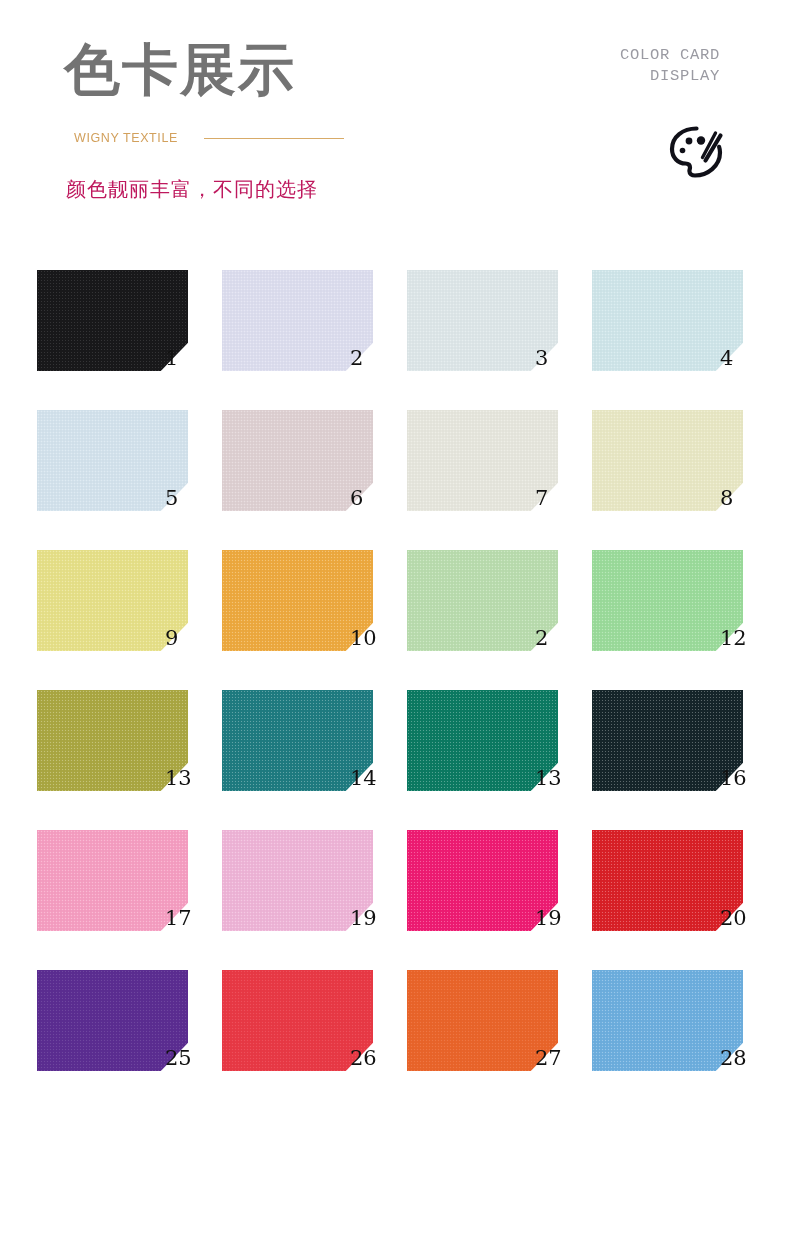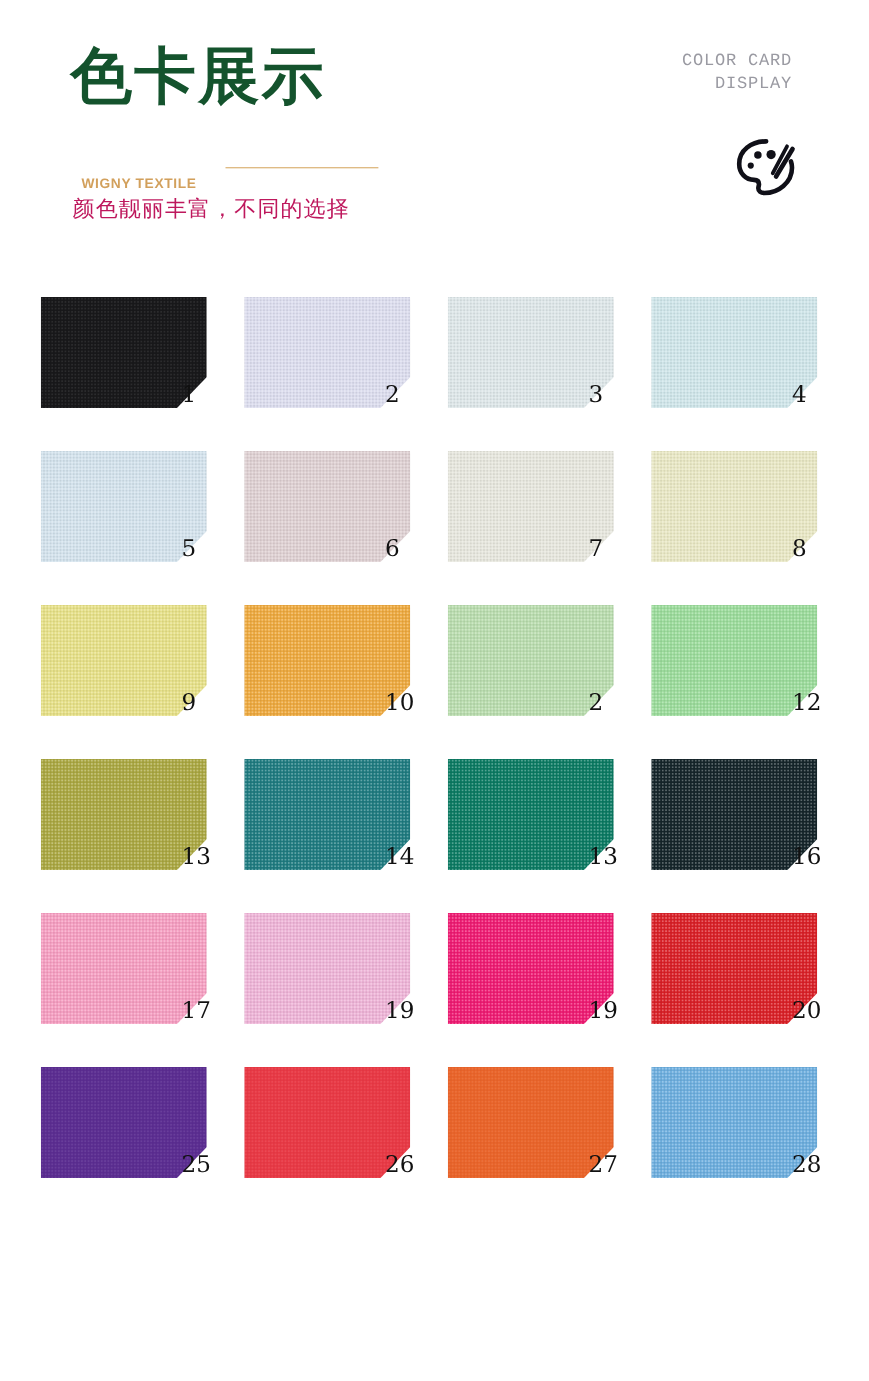--- a/index.html
+++ b/index.html
@@ -23,42 +23,41 @@
     box-sizing: border-box;
   }
 
   .title-cn {
     position: absolute;
     left: 64px;
     top: 38px;
     font-size: 56px;
     font-weight: 700;
     letter-spacing: 2px;
-    color: #14532d;
+    color: #737373;
     font-family: "DejaVu Sans", "Liberation Sans", sans-serif;
     line-height: 1.15;
     white-space: nowrap;
   }
 
   .eyebrow-row {
     position: absolute;
     left: 74px;
     top: 131px;
     display: flex;
     align-items: center;
     width: 270px;
   }
   .eyebrow-text {
     font-size: 12.5px;
-    font-weight: 700;
+    font-weight: 400;
     letter-spacing: 0.6px;
     color: #d2a05c;
     white-space: nowrap;
     font-family: "Liberation Sans", sans-serif;
-    margin-top: 29px;
   }
   .eyebrow-rule {
     flex: 1 1 auto;
     height: 1px;
     background: #d8ab68;
     margin-left: 26px;
   }
 
   .subtitle-cn {
     position: absolute;

